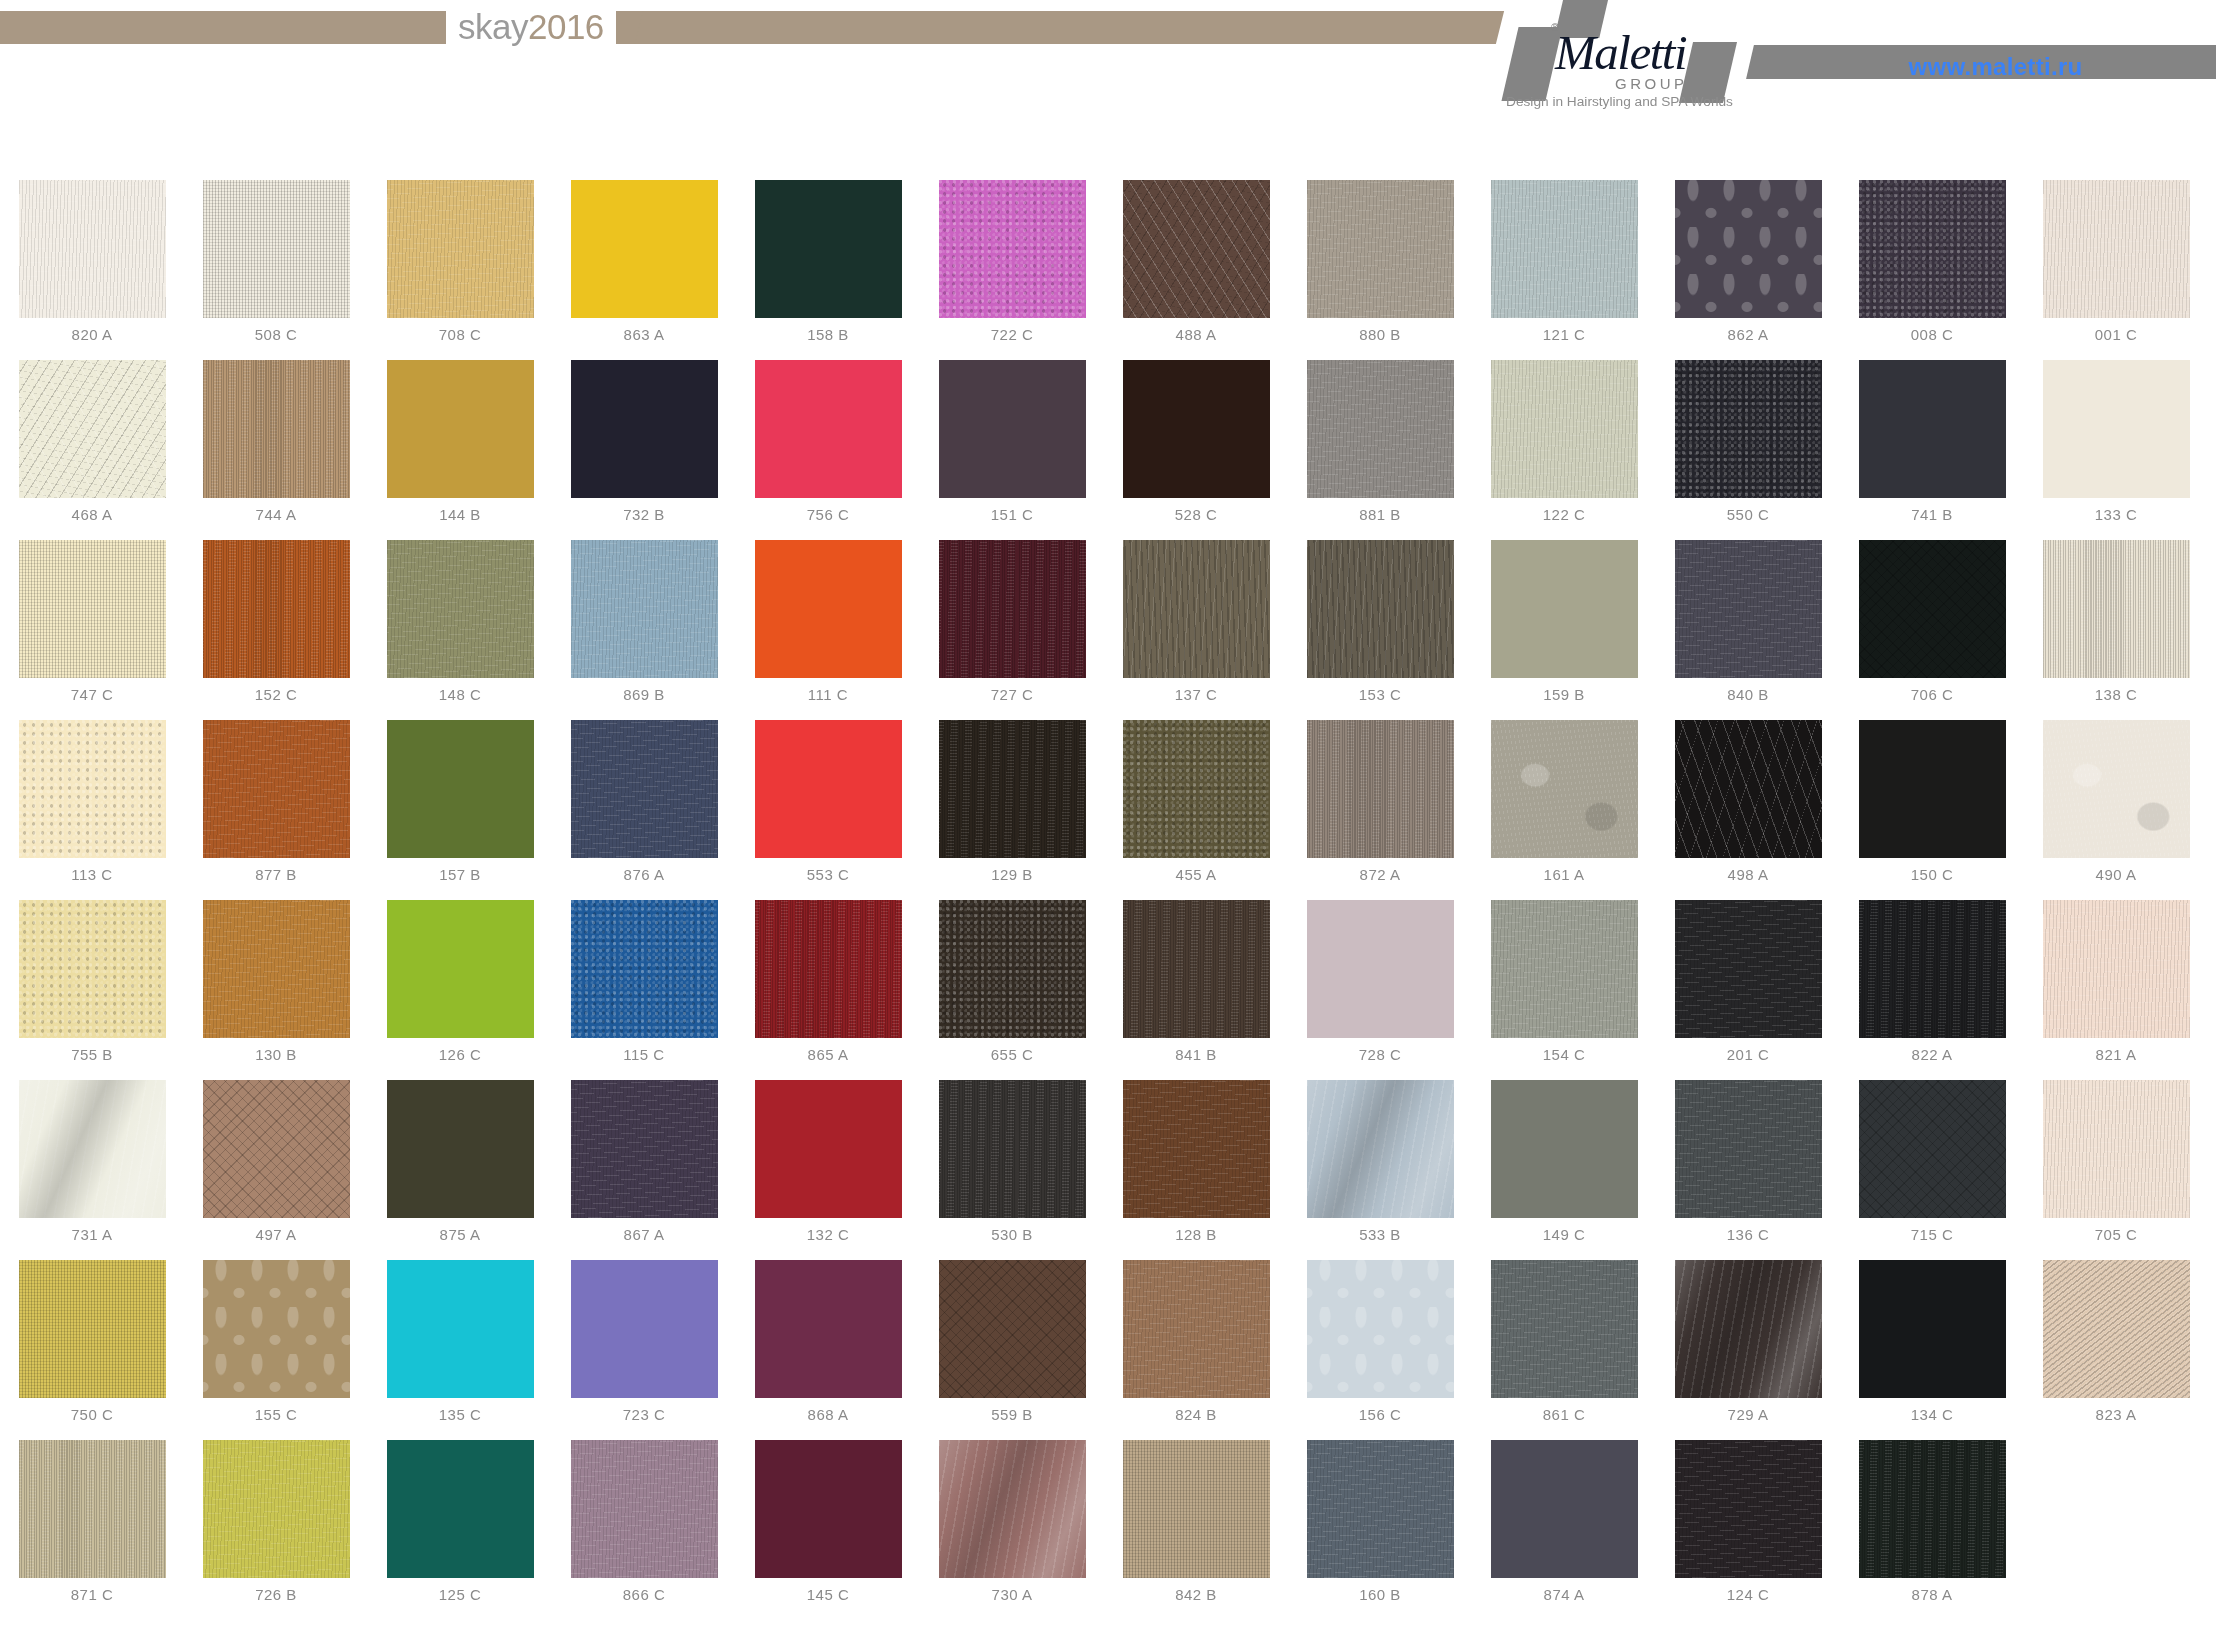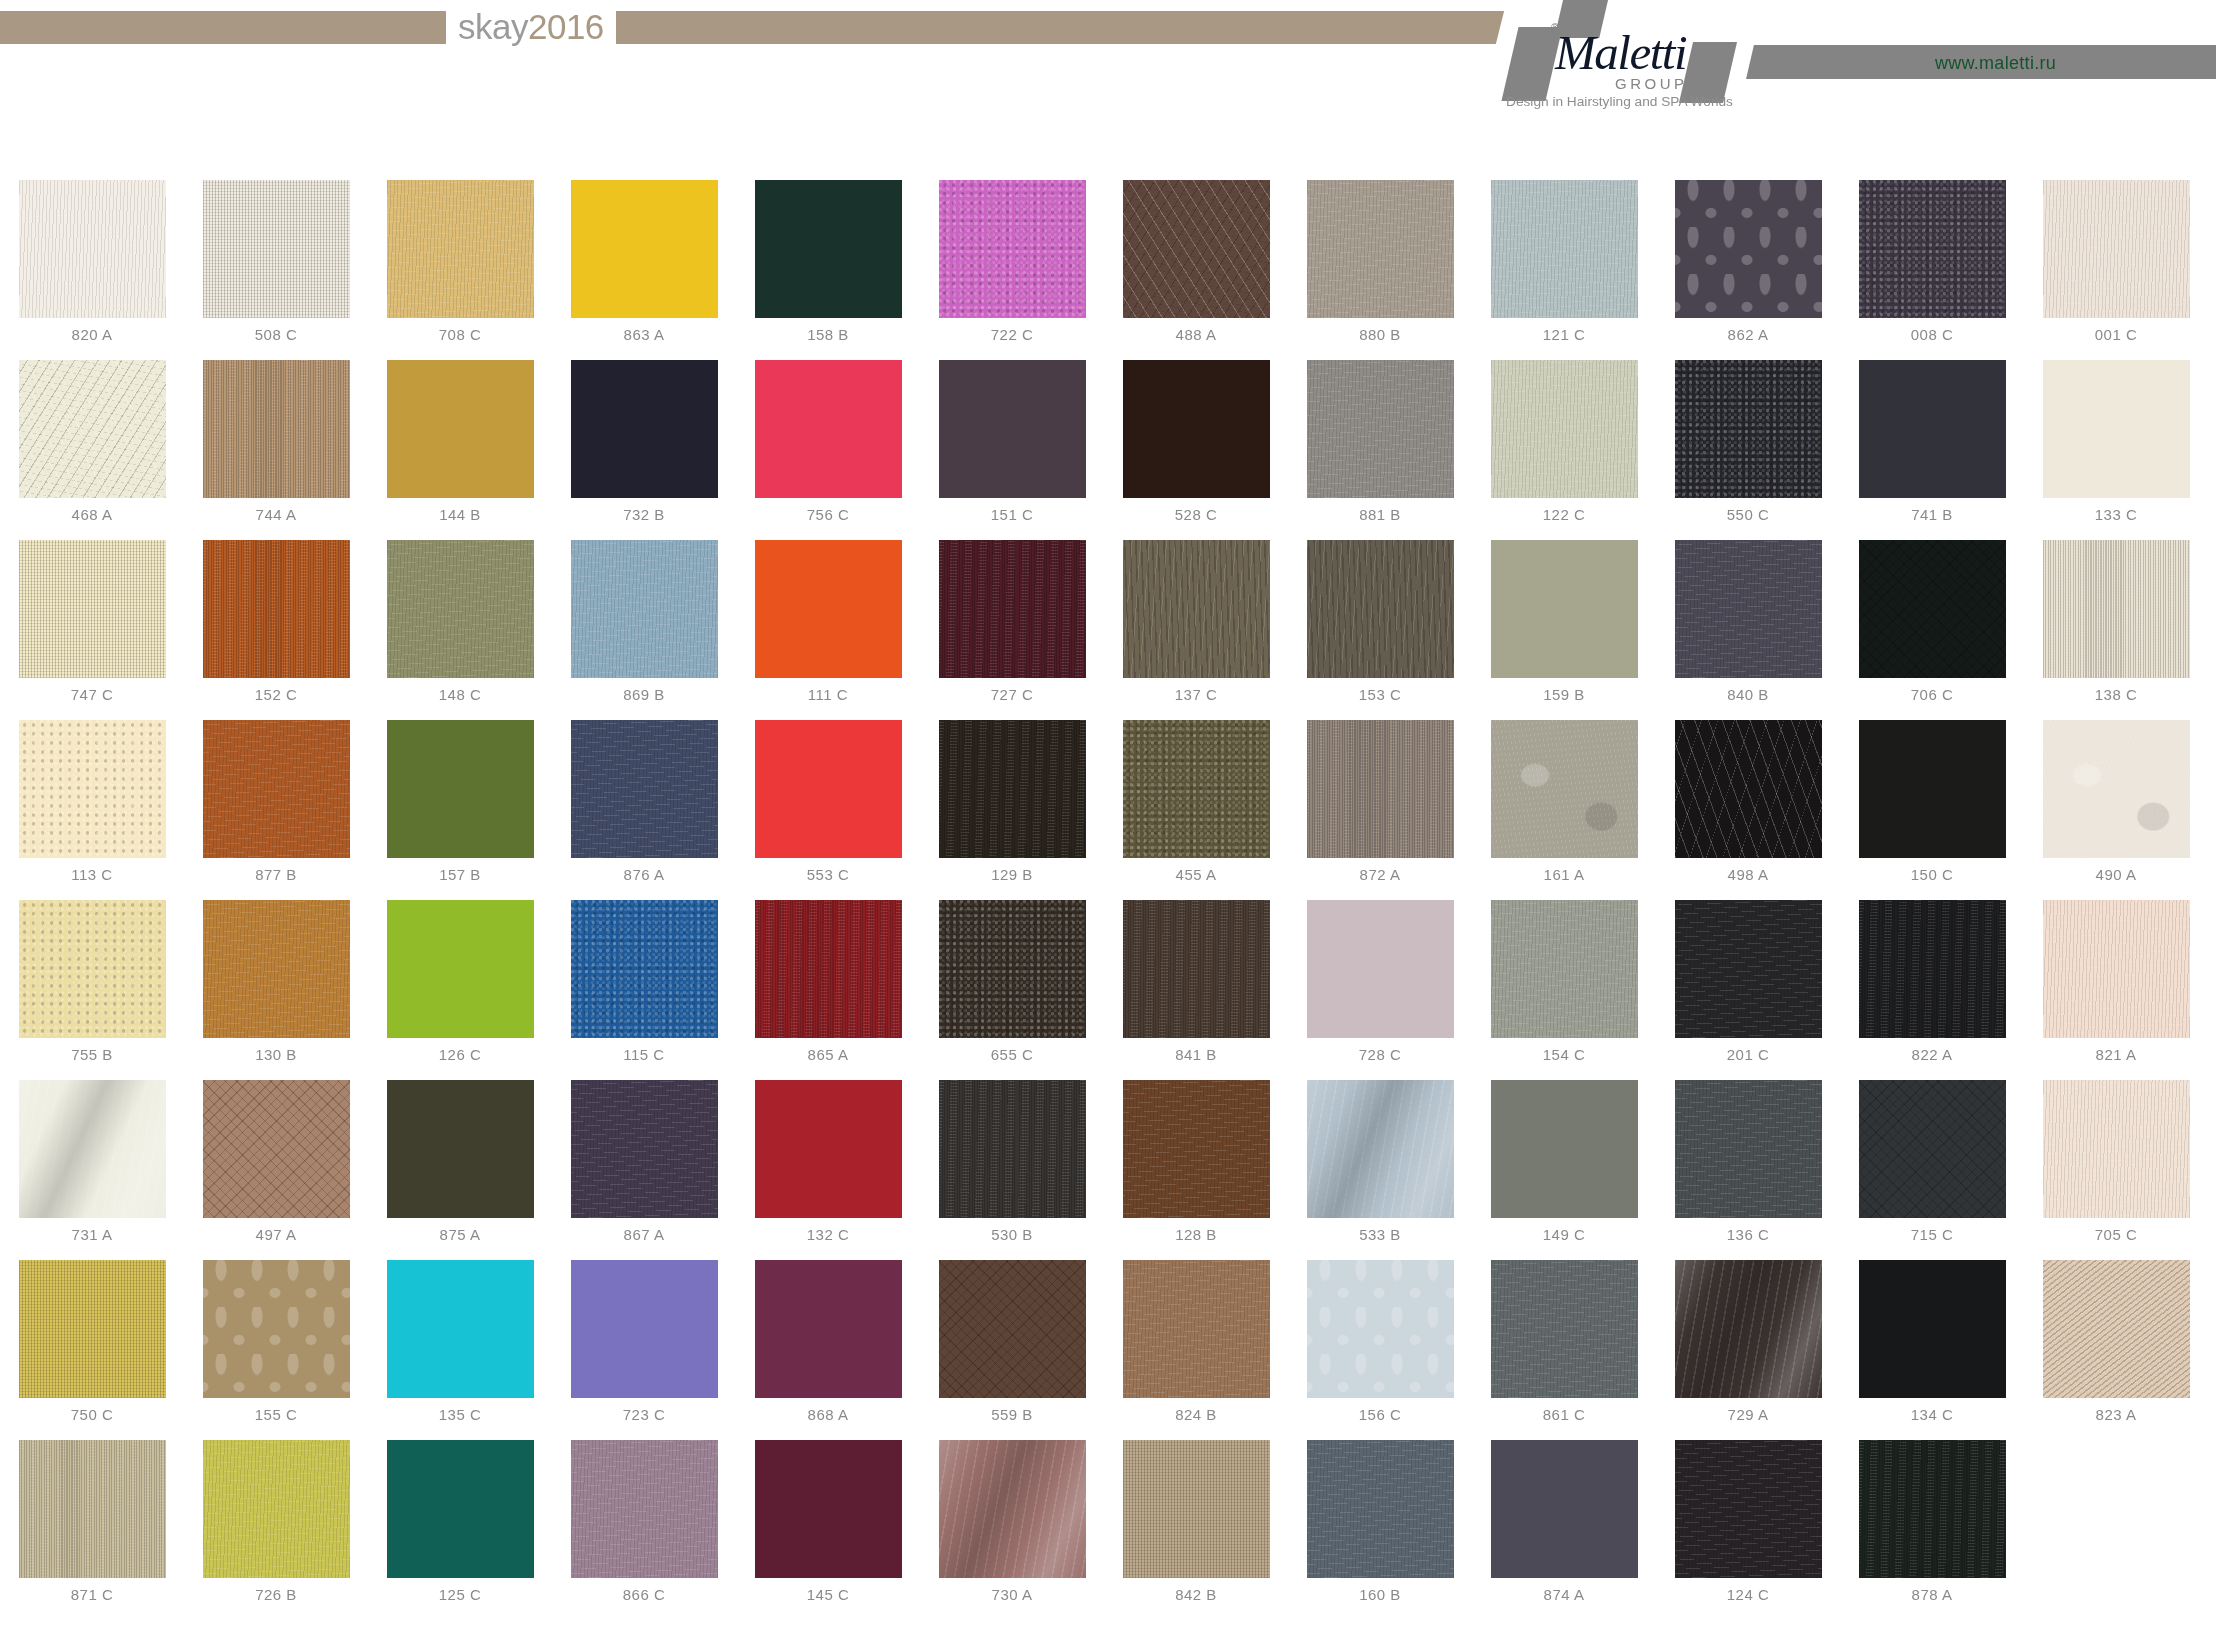--- a/index.html
+++ b/index.html
@@ -100,23 +100,23 @@
     left: 1750px; top: 45px;
     width: 496px; height: 34px;
     background: #848484;
     transform: skewX(-13deg);
   }
   .url-text {
     position: absolute;
     left: 1869px; top: 53px;
     width: 253px;
     text-align: center;
-    font-size: 18px;
-    font-weight: normal;
-    color: #14532d;
+    font-size: 24px;
+    font-weight: bold;
+    color: #3b82f6;
     letter-spacing: 0.3px;
   }
 
   
   .grid {
     position: absolute;
     left: 0px; top: 180px;
     width: 2216px;
     display: grid;
     grid-template-columns: repeat(12, 184px);

